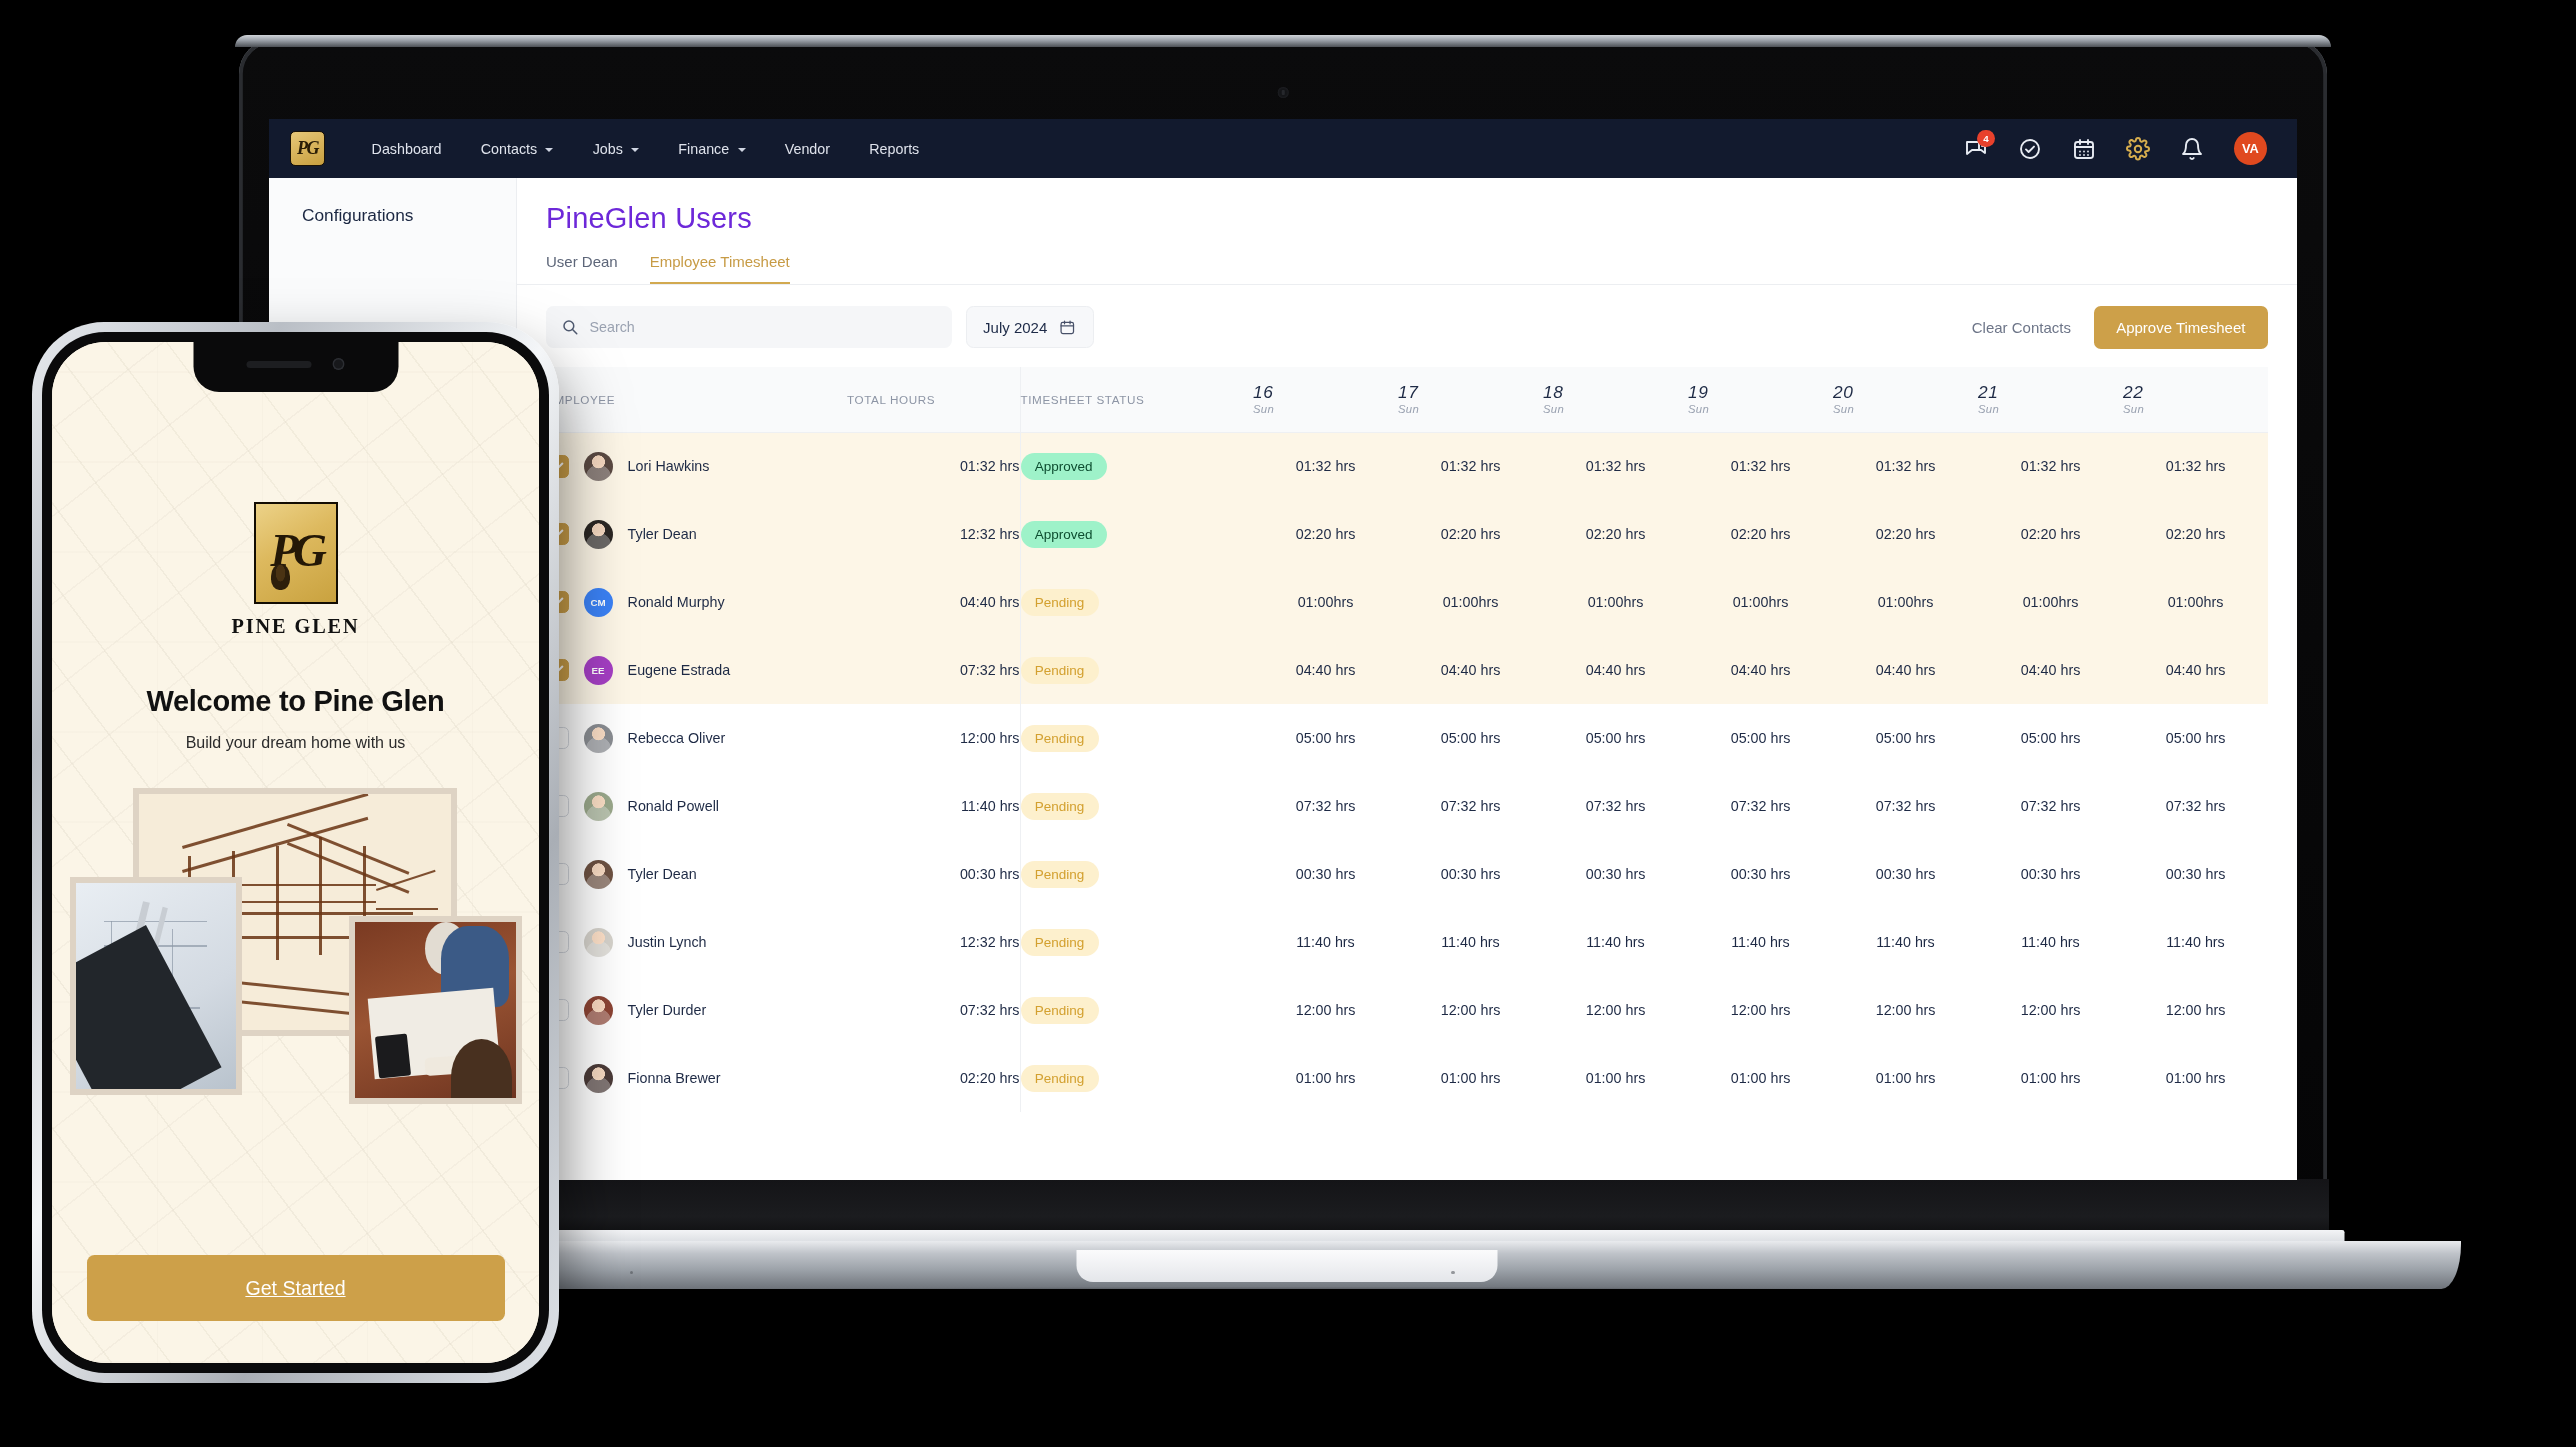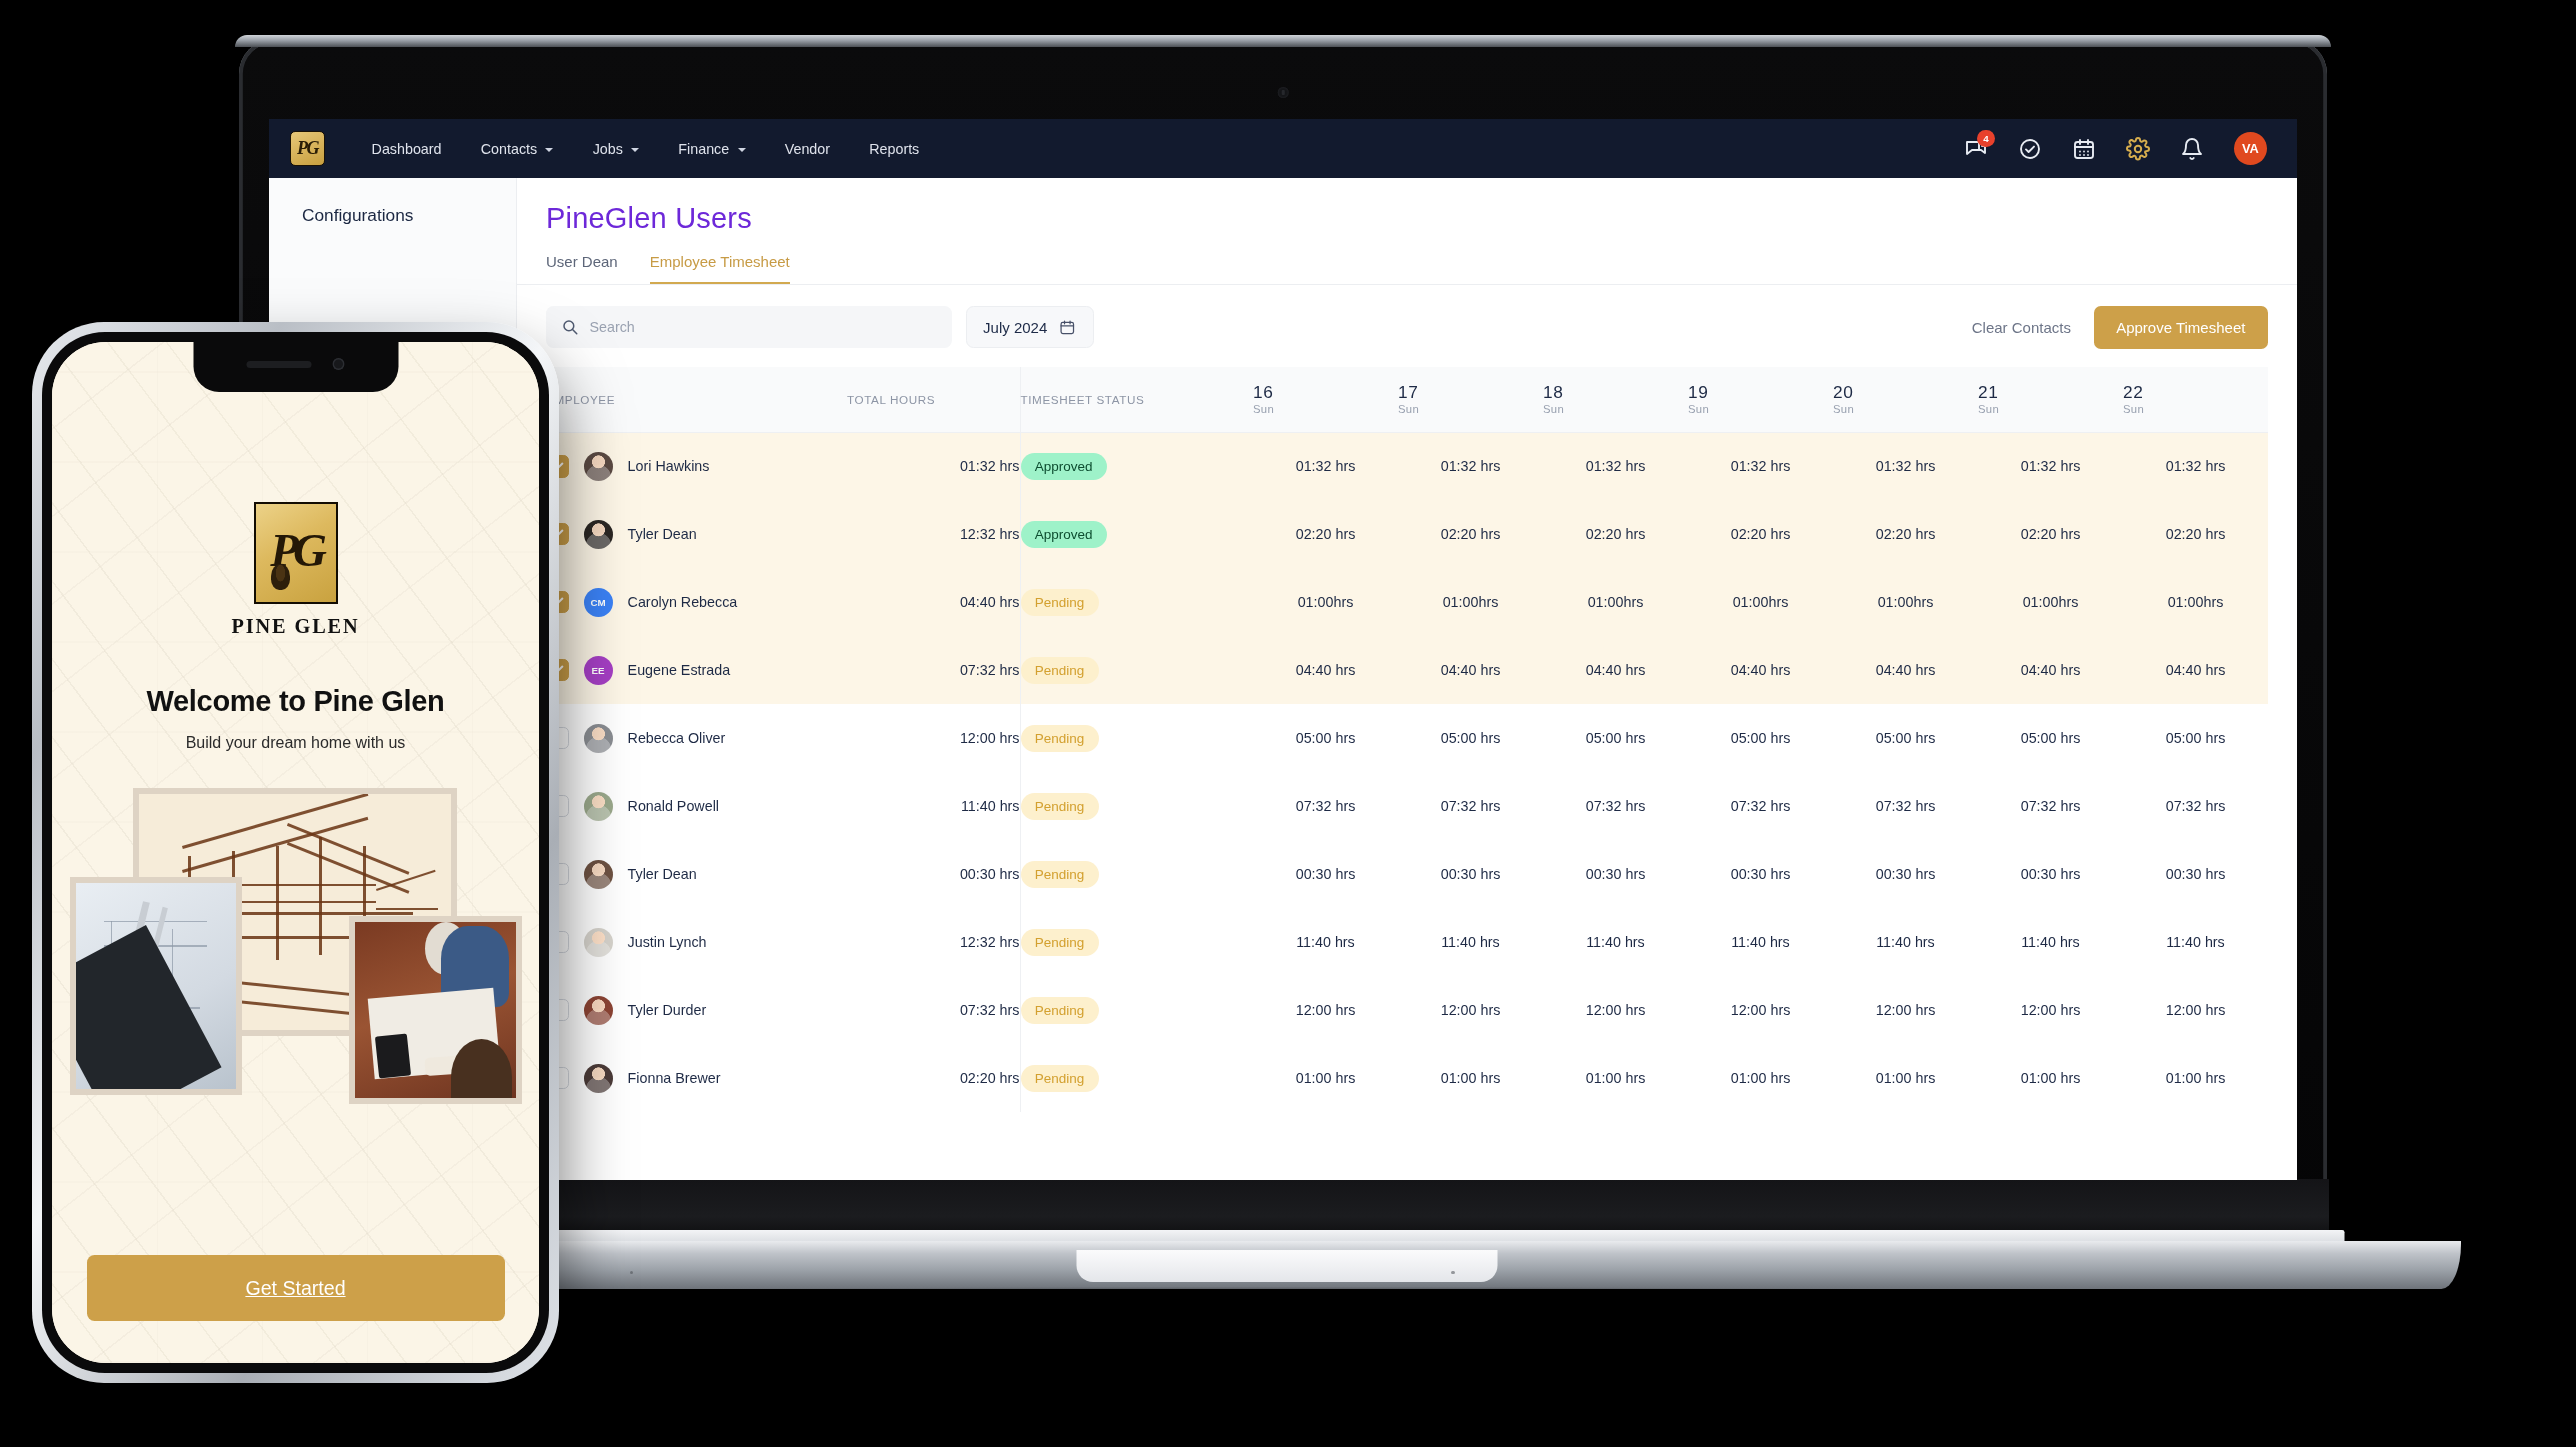--- a/index.html
+++ b/index.html
@@ -138,21 +138,21 @@
   .tablewrap { flex:1; overflow:hidden; padding:0 29px 0 29px; }
   table.ts { width:100%; border-collapse:collapse; table-layout:fixed; }
   table.ts thead th {
     background:#f9fafb; font-weight:400; color:#8d95a5; font-size:11.7px;
     letter-spacing:0.6px; text-align:left; padding:16.6px 0 16.6px 0; vertical-align:middle; height:62px;
     border-bottom:0.8px solid #eef0f3;
   }
   th.c-emp { padding-left:32px; width:301px; }
   th.c-tot { width:173px; text-align:right; padding-right:22.6px;}
   th.c-st  { width:233px; padding-left:41px; border-left:0.8px solid #eef0f3;}
-  th.c-day { width:auto; text-align:center; padding:10.5px 0; }
+  th.c-day { width:auto; text-align:center; padding:10.5px 0;font-style:italic; }
   .dnum { font-size:17.3px; color:#1e2a45; line-height:1.15; }
   .ddow { font-size:11.3px; color:#99a1b0; letter-spacing:0.3px; }
 
   table.ts tbody td { padding:0; height:68px; font-size:14.3px; color:#1e2a45; vertical-align:middle; }
   tr.sel td { background:#fdf6e7; }
   td.c-emp { padding-left:32px; }
   .empcell { display:flex; align-items:center; gap:15px; }
   .cbox {
     width:22.6px;height:22.6px;border-radius:5.3px;border:1.2px solid #d6dae1;background:#fff;flex:none;cursor:pointer;
     display:flex;align-items:center;justify-content:center;
@@ -444,21 +444,21 @@
                         <td class="c-day">02:20 hrs</td>
                         <td class="c-day">02:20 hrs</td>
                         <td class="c-day">02:20 hrs</td>
                         <td class="c-day">02:20 hrs</td>
                       </tr>
                       <tr class="sel">
                         <td class="c-emp">
                           <div class="empcell">
                             <span class="cbox on"></span>
                             <span class="av" style="background: #3b82f6; text-align: center;">CM</span>
-                            <span class="empname">Carolyn Rebecca</span>
+                            <span class="empname">Ronald Murphy</span>
                           </div>
                         </td>
                         <td class="c-tot">04:40 hrs</td>
                         <td class="c-st"><span class="pill pending">Pending</span></td>
                         <td class="c-day">01:00hrs</td>
                         <td class="c-day">01:00hrs</td>
                         <td class="c-day">01:00hrs</td>
                         <td class="c-day">01:00hrs</td>
                         <td class="c-day">01:00hrs</td>
                         <td class="c-day">01:00hrs</td>

